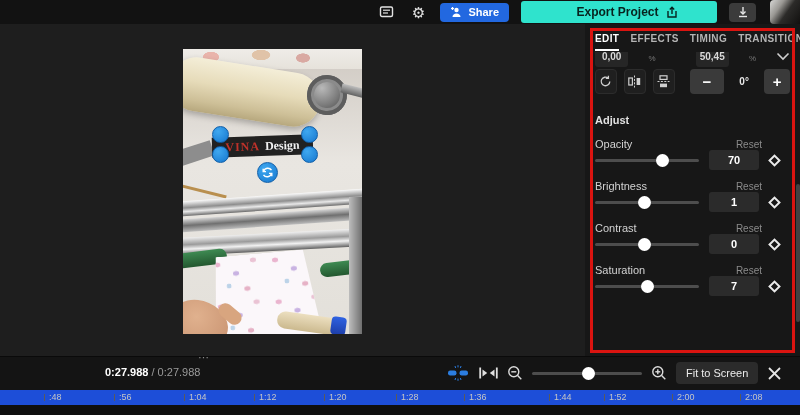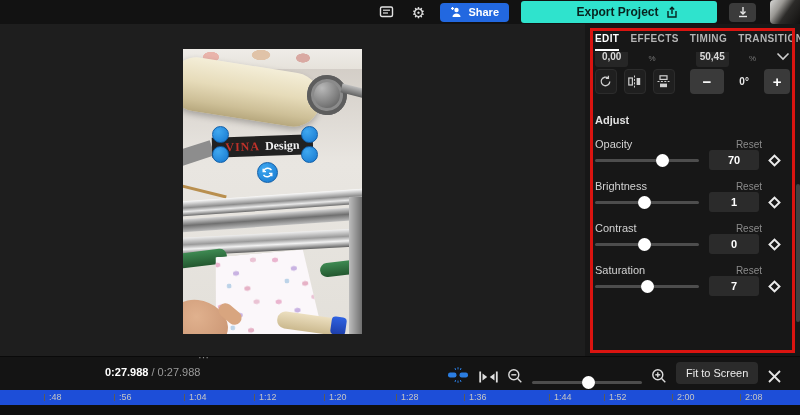--- a/index.html
+++ b/index.html
@@ -135,21 +135,21 @@
   .kf-diamond { width:9px; height:9px; border:2px solid #eaeaea; transform:rotate(45deg); margin-left:11px; cursor:pointer; }
   .panel-scroll { position:absolute; right:0; top:160px; width:4px; height:138px; background:#424242; border-radius:2px; cursor:pointer; }
   
   .redbox { position:absolute; left:590px; top:28px; width:205px; height:325px;
     border:3px solid #da1410; z-index:40; pointer-events:none; }
   
   .timeline { position:absolute; left:0; right:0; top:356px; height:59px; background:#141414; z-index:15; border-top:1px solid #0a0a0a; }
   .tl-dots { position:absolute; left:198px; top:-6px; color:#8a8a8a; font-size:11px; letter-spacing:1px; cursor:grab; }
   .timecode { position:absolute; left:105px; top:9px; font-size:11px; color:#9a9a9a; }
   .timecode .cur { color:#fff; font-weight:bold; }
-  .ctrls { position:absolute; left:446px; top:5px; display:flex; align-items:flex-end; gap:9px; height:22px; }
+  .ctrls { position:absolute; left:446px; top:5px; display:flex; align-items:center; gap:9px; height:22px; }
   .zoom-slider { position:relative; width:110px; height:3px; background:#4d4d4d; border-radius:2px; cursor:pointer; }
   .zoom-thumb { position:absolute; top:-5px; left:45%; width:13px; height:13px; border-radius:50%; background:#fff; }
   .btn-fit { height:22px; padding:0 10px; background:#2b2b2b; border-radius:4px;
     display:flex; align-items:center; font-size:11px; color:#ececec; cursor:pointer; }
   .ruler { position:absolute; left:0; top:33px; width:100%; height:15px; background:#1d4ed8; cursor:pointer; }
   .ruler-item { position:absolute; top:2px; display:flex; align-items:center; gap:4px; }
   .ruler-tick { width:1px; height:7px; background:#5a5a5a; }
   .ruler-item span { font-size:9px; color:#c6c6c6; }
   .tl-bottom { position:absolute; left:0; top:48px; width:100%; height:11px; background:#0f0f0f; }
   svg { display:block; }

